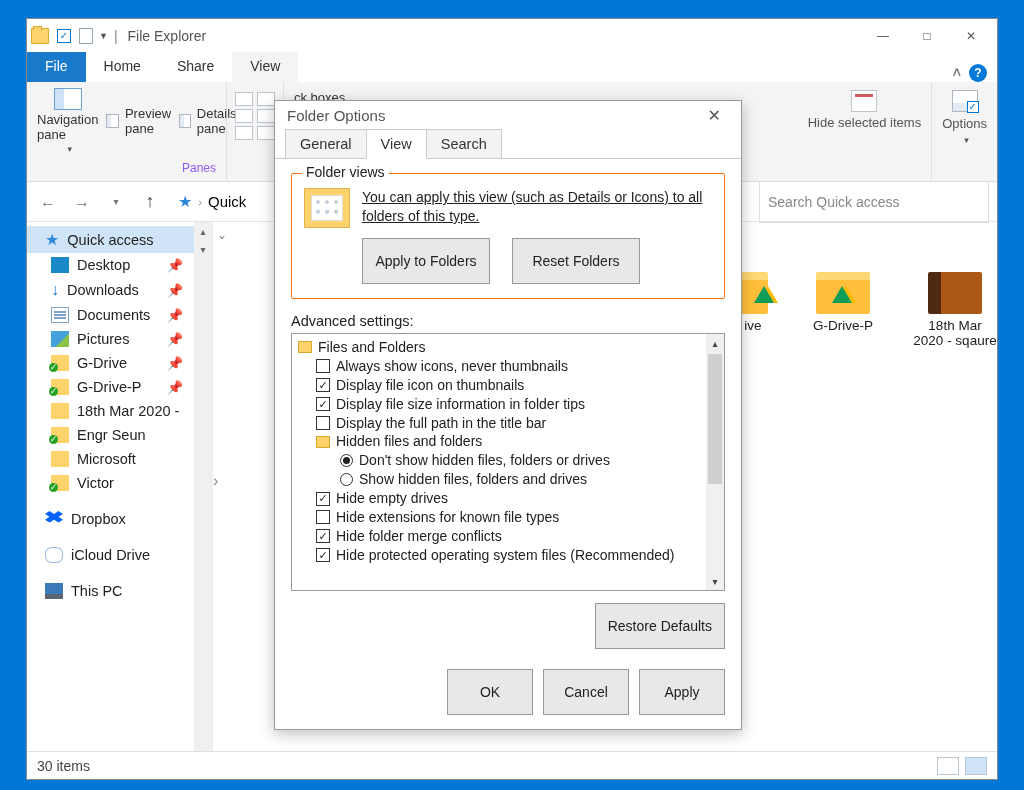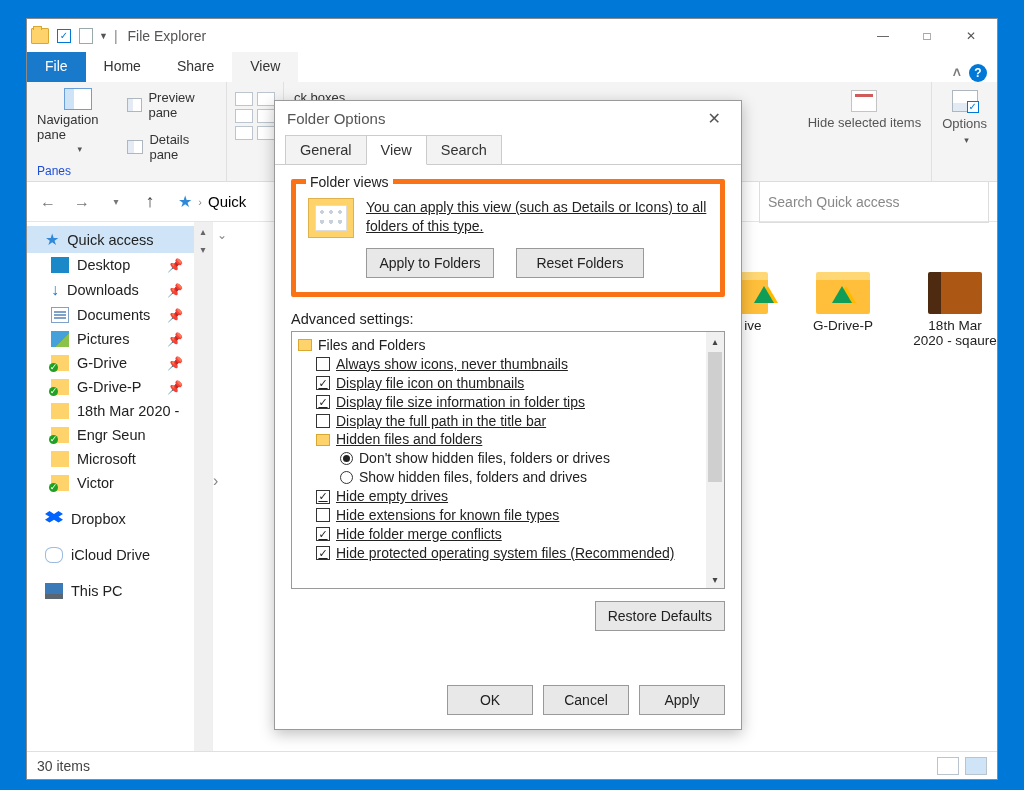--- a/index.html
+++ b/index.html
@@ -18,21 +18,21 @@
   .triangledown{ font-size:9px; margin-left:4px; color:#555;}
   .ribbon-tabs { height: 30px; display:flex; align-items:flex-end; }
   .ftab { padding: 6px 18px; font-size: 14px; color: #333; border-bottom:2px solid transparent; cursor:default;}
   .ftab.file { background:#1979ca; color:#fff; }
   .ftab.view { background:#f4f4f4; }
   .help-area { margin-left:auto; display:flex; align-items:center; padding-right:10px; gap:8px;}
   .chev-up { color:#7a7a7a; font-size:14px; font-weight:bold;}
   .help-q { width:18px; height:18px; border-radius:50%; background:#0078d7; color:#fff; display:flex; align-items:center; justify-content:center; font-size:12px; font-weight:bold;}
   .ribbon { height:100px; background:#f4f4f4; border-bottom:1px solid #ddd; display:flex; gap:0; }
   .rgroup { padding:6px 10px; border-right:1px solid #e0e0e0; display:flex; flex-direction:column; justify-content:space-between;}
-  .rgroup .glabel { font-size:12px; color:#1d4ed8; text-align:left; }
+  .rgroup .glabel { font-size:12px; color:#8b5cf6; text-align:right; }
   .panes-top { display:flex; gap:8px; }
   .navpane-col { display:flex; flex-direction:column; align-items:center; font-size:13px; color:#333; gap:2px;}
   .navpane-ico { width:28px; height:22px; border:1px solid #6aa0d8; background: linear-gradient(to right,#cfe3f6 0 35%, #fff 35% 100%); }
   .pane-item { display:flex; align-items:center; gap:6px; font-size:13px; color:#333; padding:2px 0;}
   .pane-item .picon { width:18px; height:14px; border:1px solid #aeb6c0; background:linear-gradient(to right,#e4ebf5 0 40%,#fff 40% 100%);}
   .showhide { flex:1; padding:6px 10px; display:flex; flex-direction:column; justify-content:space-between;}
   .sh-row { font-size:13px; color:#333; padding:2px 0;}
   .sh-footer { font-size:12px; color:#666; text-align:center;}
   .hide-items-col, .options-col { display:flex; flex-direction:column; align-items:center; gap:4px; font-size:13px; color:#555; padding-top:2px;}
   .hide-items-ico { width:26px; height:22px; border:1px solid #c4c4c4; background:#fff; position:relative;}
@@ -76,34 +76,34 @@
   .vt { width:22px; height:18px; border:1px solid #b9c4cf;}
   .vt.cur { background:#cfe5f7;}
   
   .dialog { position:absolute; left:247px; top:81px; width:468px; height:630px; background:#fff; border:1px solid #9a9a9a; box-shadow:0 4px 14px rgba(0,0,0,0.25); z-index:10; display:flex; flex-direction:column;}
   .dlg-title { height:34px; display:flex; align-items:center; padding:0 12px; font-size:15px; color:#555;gap:24px;}
   .dlg-close { margin-left:auto; font-size:16px; color:#555; padding:4px 8px;}
   .dlg-tabs { display:flex; padding-left:10px;}
   .dlg-tab { padding:6px 14px; font-size:14.5px; border:1px solid #ccc; border-bottom:none; background:#f3f3f3; margin-right:-1px; color:#333;}
   .dlg-tab.active { background:#fff; position:relative; z-index:2; border-bottom:1px solid #fff; }
   .dlg-body { border-top:1px solid #ccc; margin-top:-1px; flex:1; padding:14px 16px 10px 16px; position:relative; display:flex; flex-direction:column;}
-  .groupbox { border:5px solid #f97316; border-radius:2px; padding:14px 12px 14px 12px; position:relative; margin-bottom:14px;}
+  .groupbox { border:1px solid #f97316; border-radius:2px; padding:14px 12px 14px 12px; position:relative; margin-bottom:14px;}
   .groupbox .gb-label { position:absolute; top:-10px; left:10px; background:#fff; padding:0 4px; font-size:14px; color:#222;}
   .fv-row { display:flex; gap:12px; }
   .fv-ico { width:46px; height:40px; background:#ffd36b; border:1px solid #e0b24e; position:relative; flex-shrink:0;}
   .fv-ico:after{content:""; position:absolute; top:6px; left:6px; right:6px; bottom:6px; background:#fff; border:1px solid #ddd; background-image: radial-gradient(circle at 20% 25%, #c7d1db 2px, transparent 2px), radial-gradient(circle at 50% 25%, #c7d1db 2px, transparent 2px), radial-gradient(circle at 80% 25%, #c7d1db 2px, transparent 2px), radial-gradient(circle at 20% 65%, #c7d1db 2px, transparent 2px), radial-gradient(circle at 50% 65%, #c7d1db 2px, transparent 2px), radial-gradient(circle at 80% 65%, #c7d1db 2px, transparent 2px);}
   .fv-text { font-size:14px; color:#222; line-height:1.35;text-decoration:underline;}
   .fv-btns { display:flex; gap:22px; margin-top:10px; margin-left:58px;}
-  .wbtn { min-width:128px; padding:6px 12px; background:#e8e8e8; border:1px solid #999; font-size:14px; color:#222; text-align:center;}
+  .wbtn { min-width:128px; padding:14px 12px; background:#e8e8e8; border:1px solid #999; font-size:14px; color:#222; text-align:center;}
   .wbtn.short{min-width:86px;}
   .adv-label { font-size:14.5px; color:#222; margin-bottom:4px;}
   .adv-box { border:1px solid #9a9a9a; height:258px; display:flex; }
   .adv-tree { flex:1; overflow:hidden; padding:4px 2px 4px 6px; font-size:14px; color:#222; line-height:1.35;}
   .adv-tree .row { display:flex; align-items:center; gap:6px; white-space:nowrap;}
-  .adv-tree .indent1 { padding-left:18px;text-decoration:underline;}
+  .adv-tree .indent1 { padding-left:18px;}
   .adv-tree .indent2 { padding-left:42px;}
   .adv-tree .cb { width:14px; height:14px; border:1px solid #333; display:flex; align-items:center; justify-content:center; font-size:11px; flex-shrink:0;}
   .adv-tree .radio { width:13px; height:13px; border:1px solid #333; border-radius:50%; display:flex; align-items:center; justify-content:center; flex-shrink:0;}
   .adv-tree .radio.sel:after{content:""; width:7px; height:7px; background:#222; border-radius:50%;}
   .folder-sm { width:14px; height:12px; background:#ffd36b; border:1px solid #d9a830; flex-shrink:0;}
   .adv-scroll { width:18px; background:#f0f0f0; display:flex; flex-direction:column; }
   .adv-scroll .thumb { margin:2px; flex: 0 0 130px; background:#cfcfcf; }
   .adv-scroll .track { flex:1;}
   .adv-scroll .ar { height:18px; display:flex; align-items:center; justify-content:center; font-size:10px; color:#444;}
   .restore-row { display:flex; justify-content:flex-end; margin-top:12px;}
@@ -147,21 +147,21 @@
   </div>
 
   <div class="ribbon">
     <div class="rgroup" style="width:200px;">
       <div class="panes-top">
         <div class="navpane-col">
           <span class="navpane-ico"></span>
           <span>Navigation pane</span>
           <span class="triangledown">▾</span>
         </div>
-        <div style="display:flex; flex-direction:column; gap:8px;justify-content:space-between;">
+        <div style="display:flex; flex-direction:row; gap:2px;justify-content:space-between;">
           <div class="pane-item">
             <span class="picon"></span>
             <span>Preview pane</span>
           </div>
           <div class="pane-item">
             <span class="picon"></span>
             <span>Details pane</span>
           </div>
         </div>
       </div>

